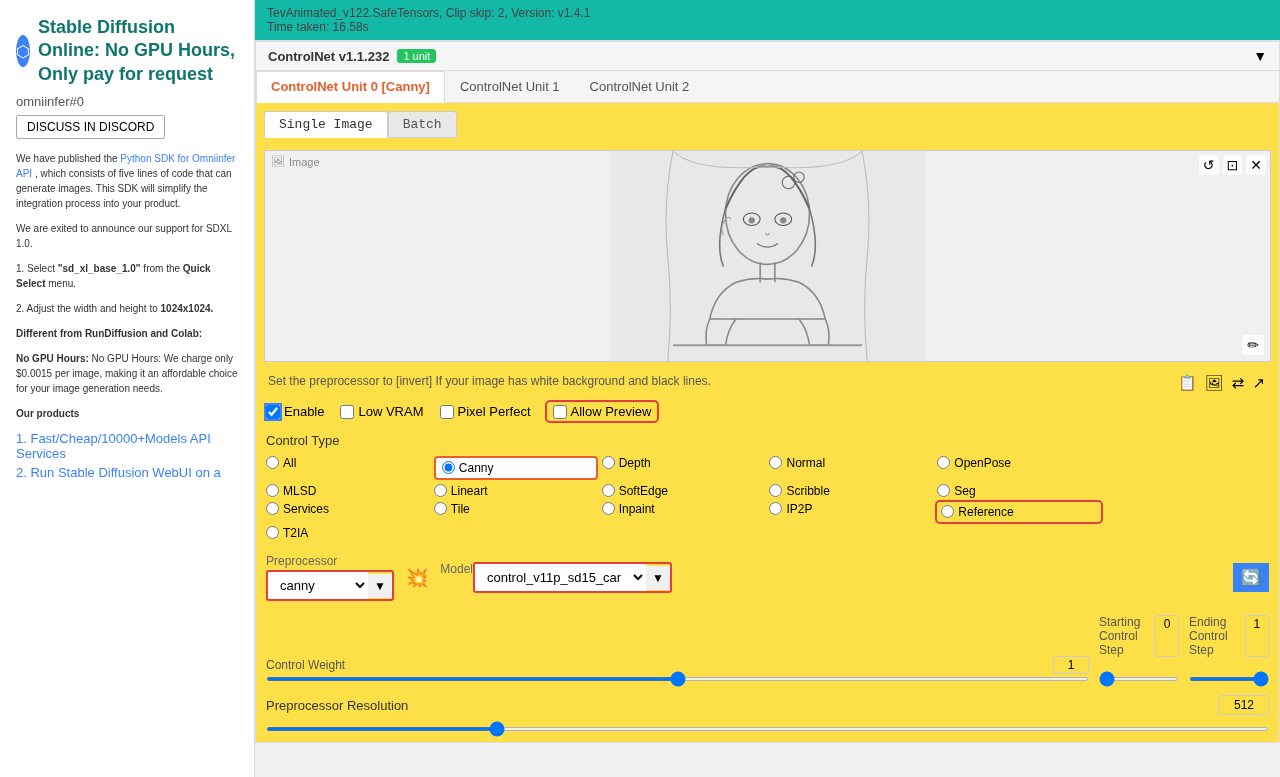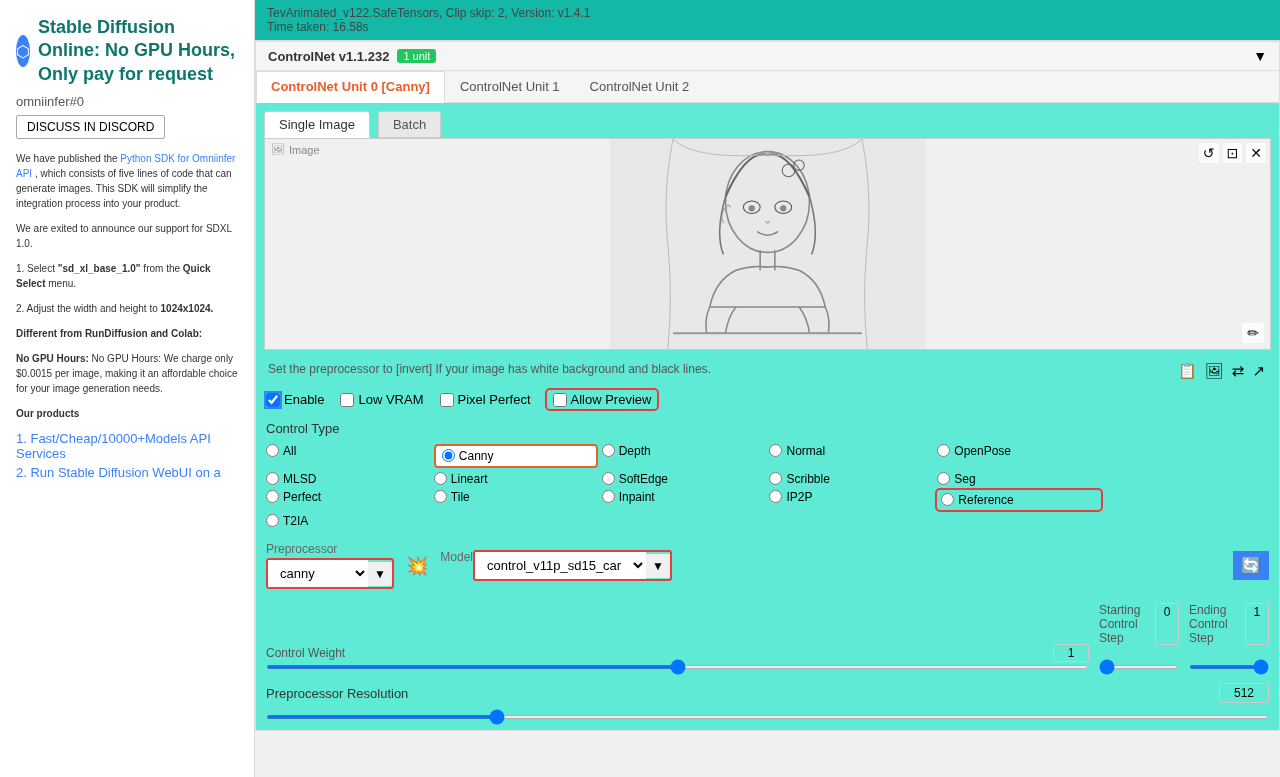--- a/index.html
+++ b/index.html
@@ -36,21 +36,21 @@
     .top-info {
       background: #14b8a6;
       border-bottom: 1px solid #ddd;
       padding: 6px 12px;
       font-size: 12px;
       color: #444;
     }
 
     
     .controlnet-panel {
-      background: #5eead4;
+      background: #fde047;
       margin: 0;
       padding: 0;
       border: 1px solid #ddd;
     }
 
     .controlnet-header {
       display: flex;
       align-items: center;
       justify-content: space-between;
       padding: 6px 12px;
@@ -75,21 +75,21 @@
     .tab.active {
       background: white;
       border: 1px solid #ddd;
       border-bottom: 1px solid white;
       color: #e6602d;
       font-weight: bold;
       margin-bottom: -1px;
     }
 
     
-    .inner-tabs { display: flex; gap: 8px; padding: 8px 8px 0; }
+    .inner-tabs { display: flex; gap: 0; padding: 8px 8px 12px; font-family: Liberation Mono, monospace; }
     .inner-tab {
       padding: 5px 14px;
       font-size: 13px;
       cursor: pointer;
       background: #e8e8e8;
       border: 1px solid #ccc;
       color: #555;
       border-radius: 3px 3px 0 0;
     }
     .inner-tab.active { background: white; color: #333; border-bottom: 1px solid white; }
@@ -457,21 +457,21 @@
           <span>Scribble</span>
       </label>
       <label class="radio-item">
         <input type="radio" name="ctype" style=""> 
           <span>Seg</span>
       </label>
       <div></div>
 
       <label class="radio-item">
         <input type="radio" name="ctype" style=""> 
-          <span>Perfect</span>
+          <span>Services</span>
       </label>
       <label class="radio-item">
         <input type="radio" name="ctype" style=""> 
           <span>Tile</span>
       </label>
       <label class="radio-item">
         <input type="radio" name="ctype" style=""> 
           <span>Inpaint</span>
       </label>
       <label class="radio-item">

